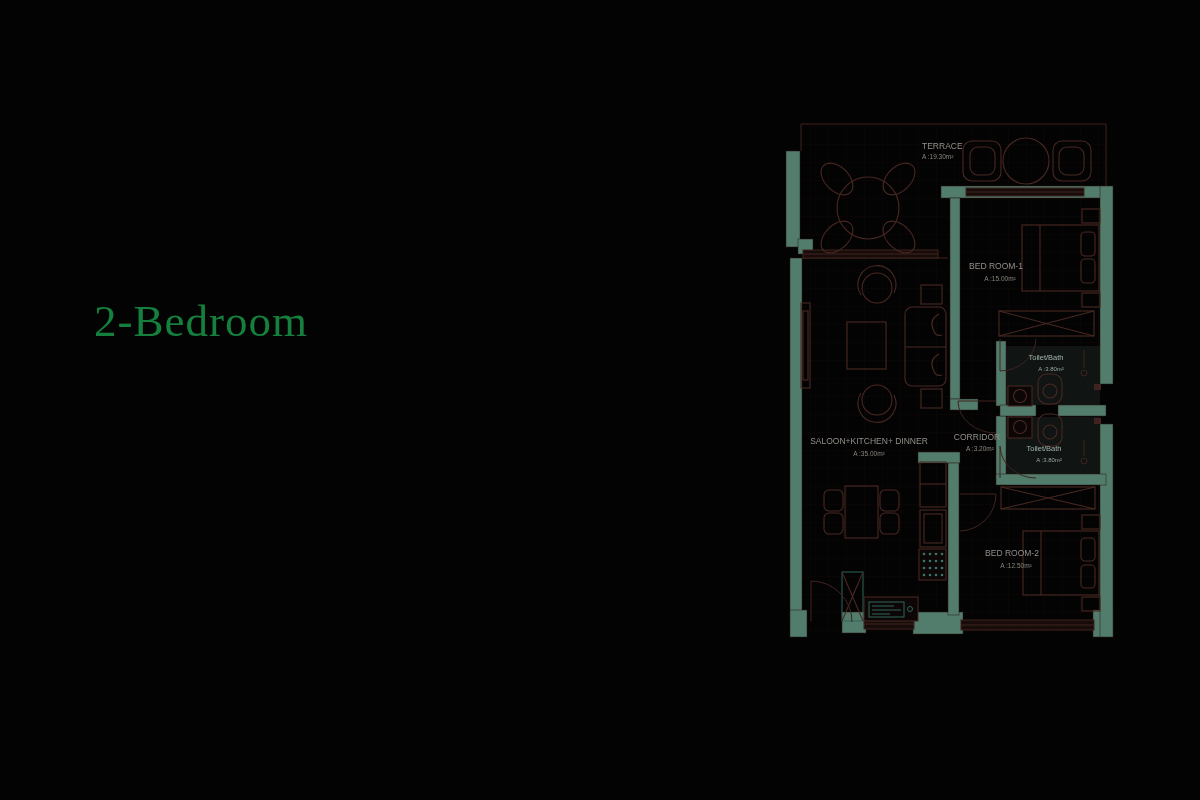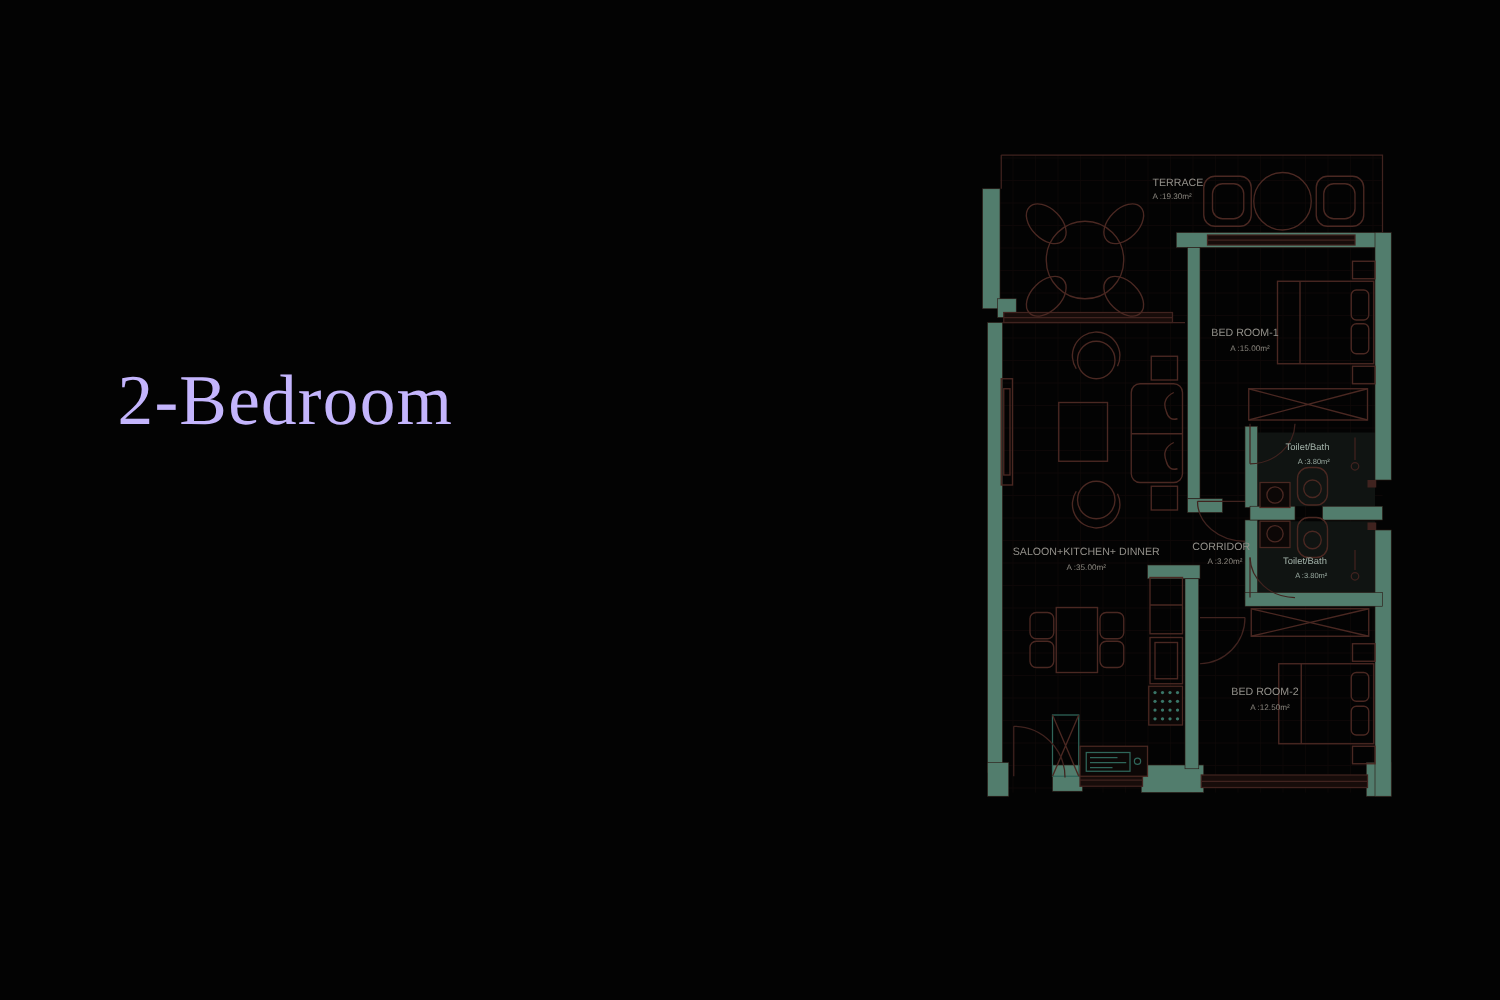--- a/index.html
+++ b/index.html
@@ -6,23 +6,23 @@
   body{
     width:1200px;height:800px;
     background:#030303;
     overflow:hidden;
     position:relative;
     font-family:"Liberation Sans",sans-serif;
   }
   .title-block{
     position:absolute;
     left:94px;top:299px;
-    color:#c4b5fd;
+    color:#15803d;
     font-family:"Liberation Serif",serif;
-    font-size:57px;
+    font-size:45px;
     line-height:44px;
     letter-spacing:1px;
     font-weight:400;
   }
   .plan-svg{
     position:absolute;
     left:779px;top:110px;
     width:345px;height:540px;
   }
   

